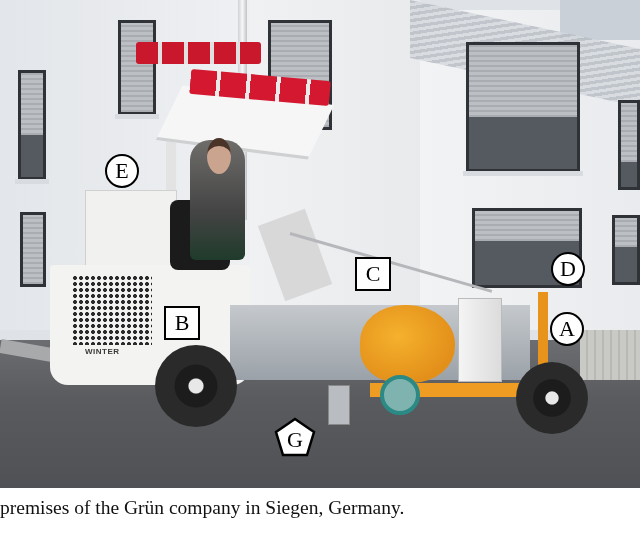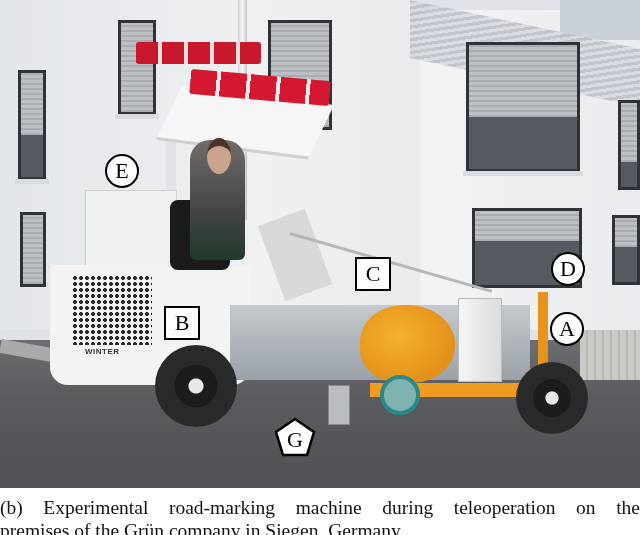--- a/index.html
+++ b/index.html
@@ -134,15 +134,14 @@
     </div>
   <div class="marker pent" style="left:274px;top:417px;">
     <svg width="42" height="40" viewBox="0 0 42 40">
         <polygon points="21,2 40,15 33,38 9,38 2,15" fill="#ffffff" stroke="#000" stroke-width="2.5"></polygon>
       </svg>
     <span>G</span>
   </div>
 </div>
 
 <div class="caption">
-  <span class="l1">(b) Experimental road-marking machine during teleoperation on the</span>
   <span class="l2">premises of the Grün company in Siegen, Germany.</span>
 </div>
 
 </body></html>

